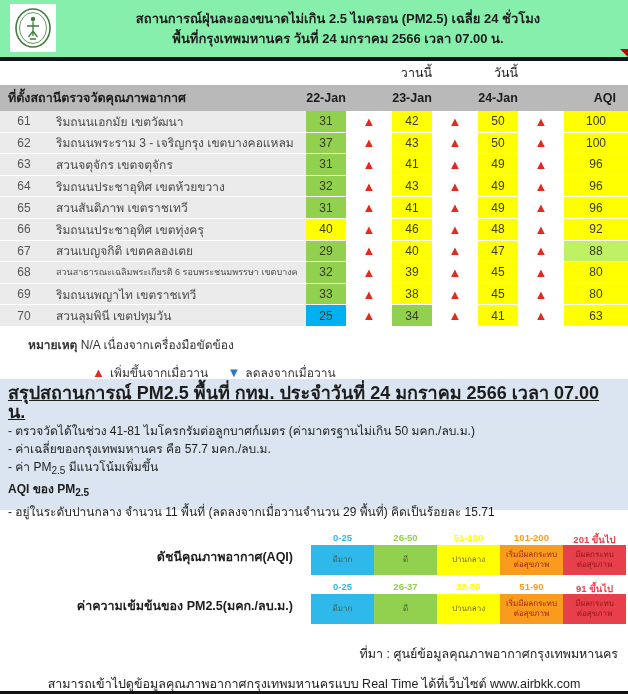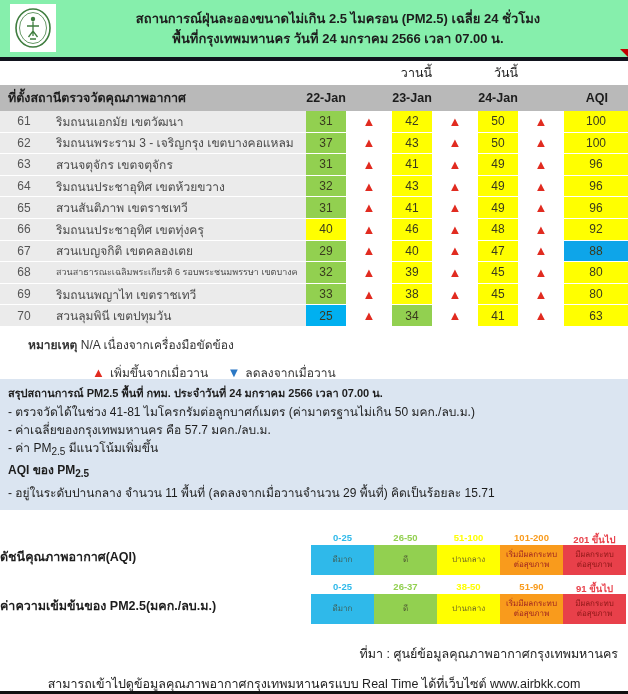--- a/index.html
+++ b/index.html
@@ -16,21 +16,21 @@
   .divider{height:4px;background:#11131d}
   
   .daystrip{height:22px;display:flex;align-items:flex-end;font-size:12.5px;color:#222;padding-bottom:2px}
   .sp-392{width:392px}.sp-46{width:46px}
   .dcell{width:40px;text-align:right;white-space:nowrap}
   .ghead{height:26px;background:#B9B9B9;display:flex;align-items:center;
          font-weight:bold;color:#1c1c1c;font-size:12.5px}
   .h-station{width:306px;padding-left:8px;box-sizing:border-box}
   .h-d{width:40px;text-align:center;white-space:nowrap}
   .h-gap{width:46px}
-  .h-aqi{flex:1;text-align:right;padding-right:20px;box-sizing:border-box}
+  .h-aqi{flex:1;text-align:right;padding-right:12px;box-sizing:border-box}
   .tbody{height:216px}
   .trow{height:21.6px;display:flex;align-items:stretch;border-bottom:1px solid #fff;box-sizing:border-box}
   .c{display:flex;align-items:center;justify-content:center;font-size:12px;color:#3a3a1e}
   .c.no{width:48px;background:#EBEBEB;color:#555}
   .c.name{width:258px;background:#EBEBEB;justify-content:flex-start;padding-left:8px;
           box-sizing:border-box;white-space:nowrap;overflow:hidden;color:#4a4a4a}
   .c.name.sm{font-size:9px}
   .c.val{width:40px}
   .c.arr{width:46px;background:#fff}
   .c.aqi{flex:1}
@@ -39,29 +39,29 @@
   .tri.down{color:#2B78C5}
   
   .notes{height:52px;box-sizing:border-box;padding:8px 0 0 28px;font-size:12px;color:#333}
   .note-lbl{font-weight:bold}
   .legend{margin:9px 0 0 64px}
   .legend .tri{margin-right:5px}
   .legend .gap{display:inline-block;width:16px}
   
   .summary{height:131px;background:#DBE5F1;box-sizing:border-box;padding:5px 10px 0 8px;
            font-size:12px;color:#1d1d1d}
-  .shead{font-weight:bold;font-size:11px;line-height:19px}
+  .shead{font-weight:bold;text-decoration:underline;font-size:18px;line-height:19px}
   .summary p{margin:0;line-height:18px}
   .bold{font-weight:bold}
   sub{font-size:10px}
   
   .scales{padding-top:22px}
   .scale{display:flex;margin-bottom:6px}
-  .slabel{width:311px;font-weight:bold;font-size:12.5px;color:#1d1d1d;
-          align-self:flex-end;padding:0 5px 8px 0;box-sizing:border-box}
+  .slabel{width:311px;text-align:right;font-weight:bold;font-size:12.5px;color:#1d1d1d;
+          align-self:flex-end;padding:0 18px 8px 0;box-sizing:border-box}
   .sboxes{display:flex}
   .seg{width:63px;display:flex;flex-direction:column}
   .srange{height:13px;font-size:9.5px;font-weight:bold;text-align:center;white-space:nowrap}
   .sbox{height:30px;display:flex;align-items:center;justify-content:center;text-align:center;
         font-size:8px;line-height:1.2;white-space:pre-line;padding:0 2px;box-sizing:border-box}
   
   .source{text-align:right;padding:14px 10px 0 0;font-size:12.5px;color:#222}
   .realtime{text-align:center;padding-top:10px;font-size:12.5px;color:#222}
   .bottombar{position:absolute;bottom:0;left:0;width:628px;height:3px;background:#111}
 </style>
@@ -216,21 +216,21 @@
           <span class="tri up">▲</span>
         </div>
     <div class="c val" style="background:#FFFF00">40</div>
     <div class="c arr">
           <span class="tri up">▲</span>
         </div>
     <div class="c val" style="background:#FFFF00">47</div>
     <div class="c arr">
           <span class="tri up">▲</span>
         </div>
-    <div class="c aqi" style="background:#0ea5e9">88</div>
+    <div class="c aqi" style="background:#bef264">88</div>
   </div>
   <div class="trow">
     <div class="c no">68</div>
     <div class="c name sm">สวนสาธารณะเฉลิมพระเกียรติ 6 รอบพระชนมพรรษา เขตบางค</div>
     <div class="c val" style="background:#92D050">32</div>
     <div class="c arr">
           <span class="tri up">▲</span>
         </div>
     <div class="c val" style="background:#FFFF00">39</div>
     <div class="c arr">

